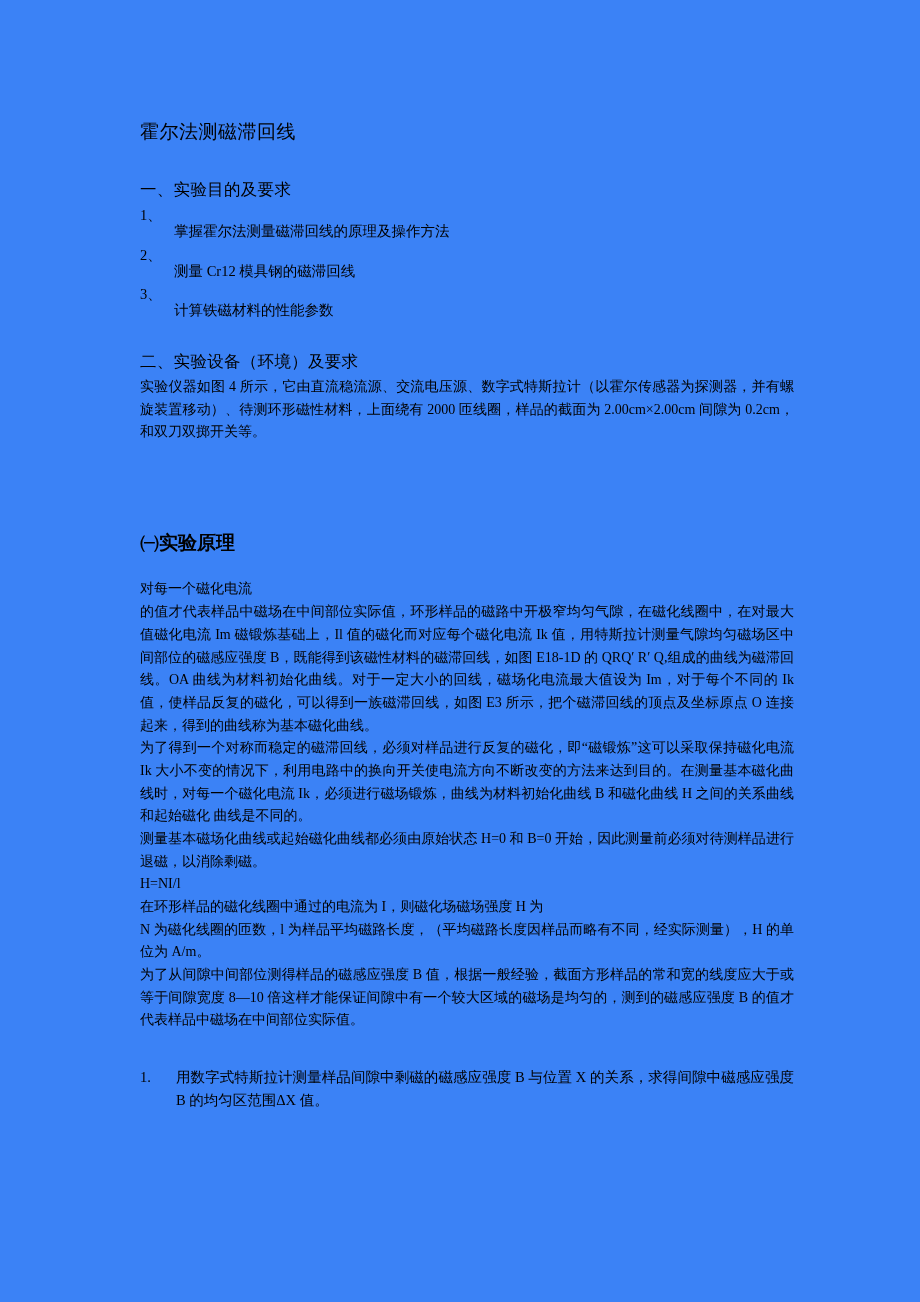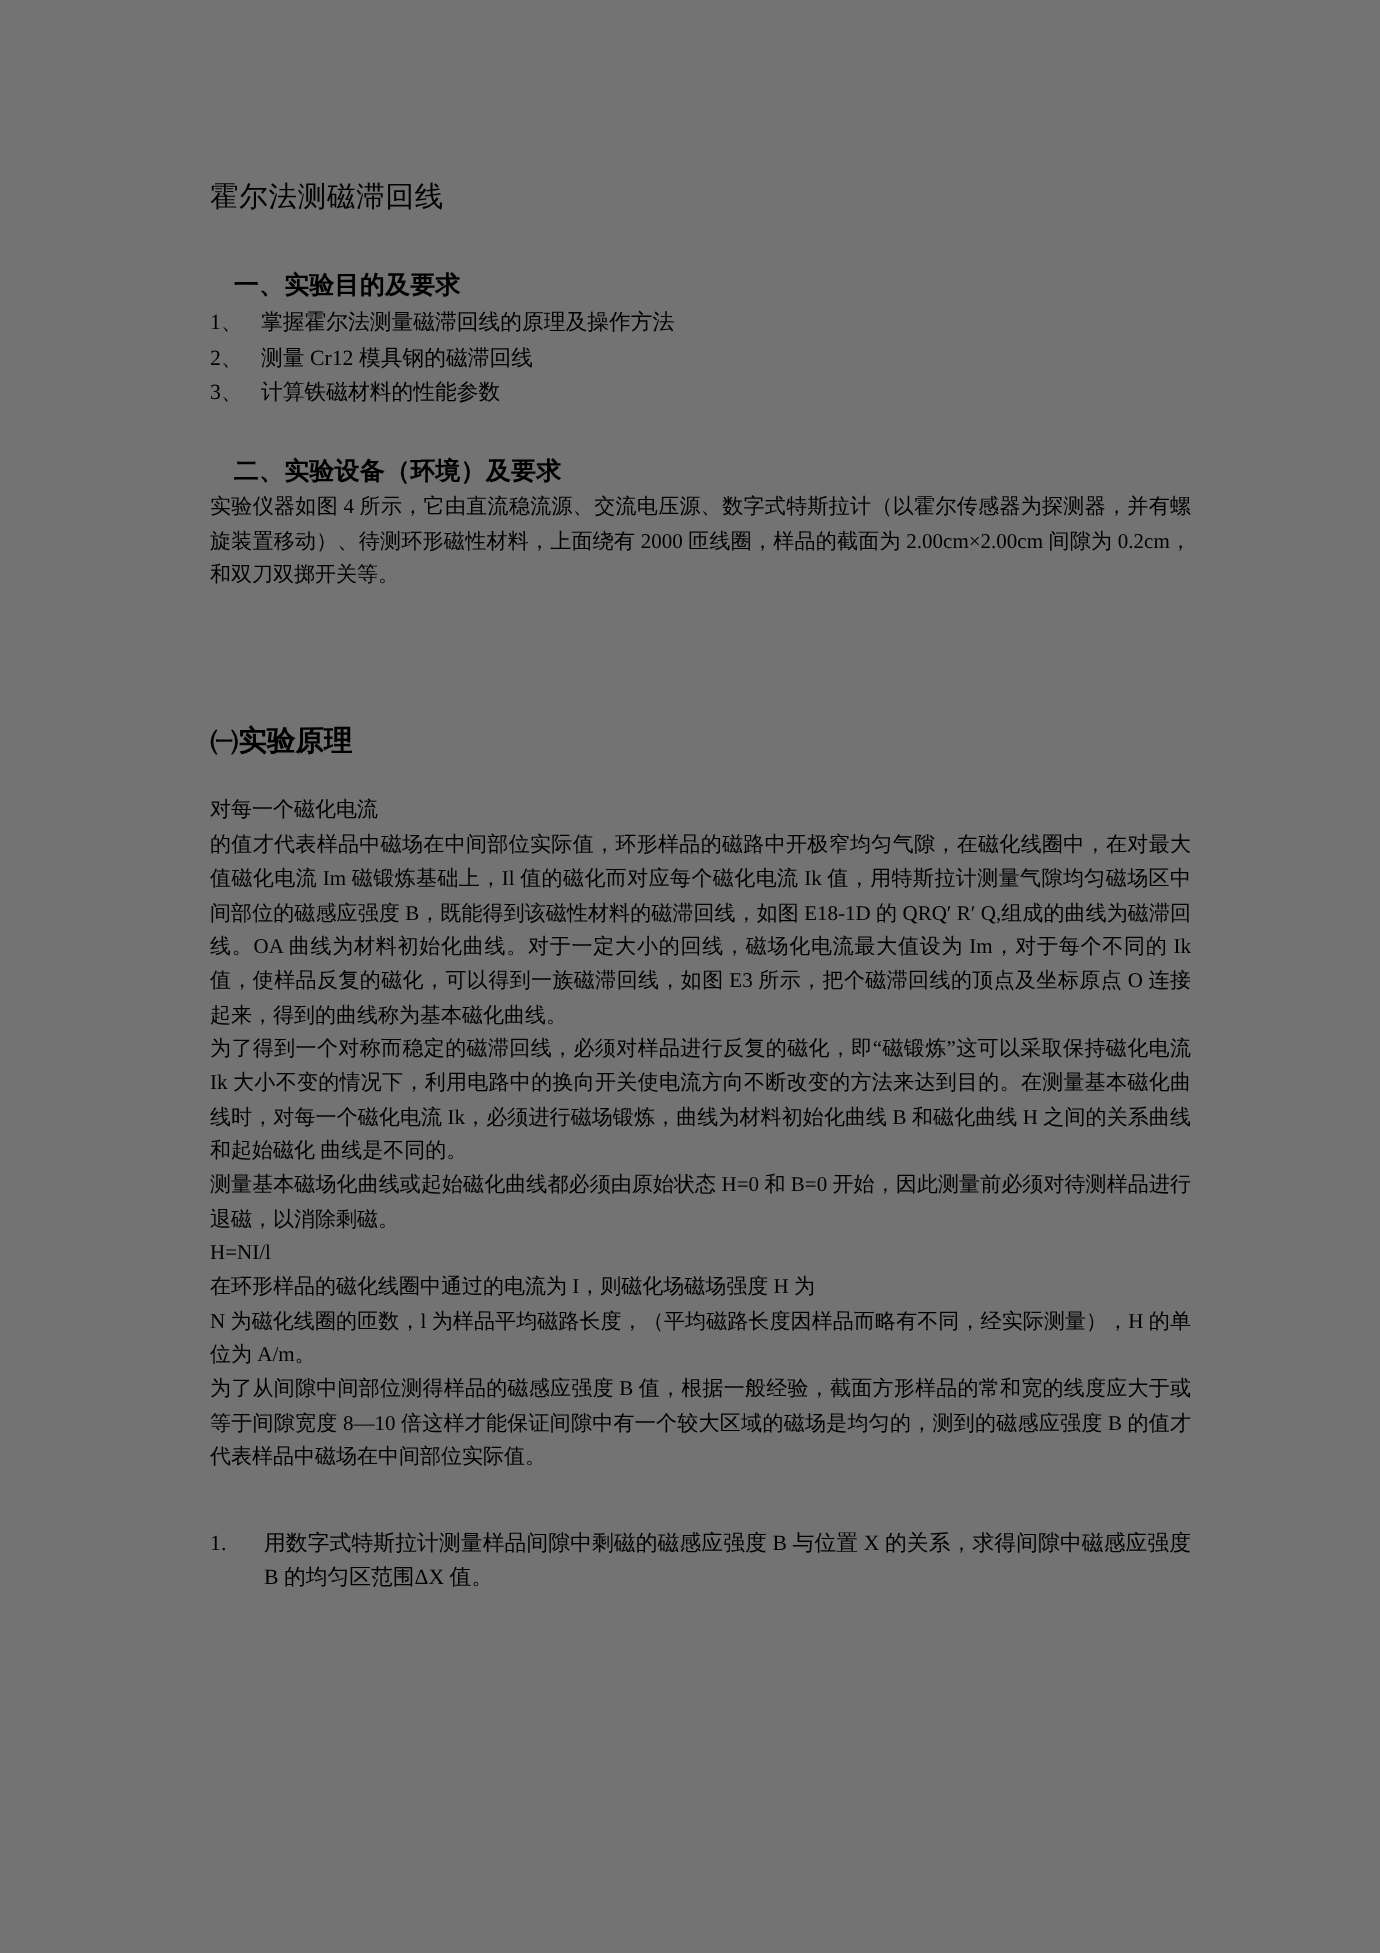--- a/index.html
+++ b/index.html
@@ -11,36 +11,36 @@
     width: 920px;
     height: 1302px;
     font-family: "Liberation Serif", "DejaVu Serif", serif;
     color: #000000;
     overflow: hidden;
   }
   .page {
     position: relative;
     width: 920px;
     height: 1302px;
-    background: #737373;
+    background: #3b82f6;
     box-sizing: border-box;
     padding: 118px 126px 0 140px;
   }
   .doc-title {
     font-size: 19px;
     line-height: 1.5;
     margin: 0 0 30px 0;
     font-weight: normal;
     letter-spacing: 0.5px;
   }
   .section-heading {
     font-size: 16.5px;
     line-height: 1.55;
-    margin: 0 0 2px 16px;
-    font-weight: bold;
+    margin: 0 0 2px 0;
+    font-weight: normal;
     letter-spacing: 0.3px;
   }
   .section-heading.spaced {
     margin-top: 26px;
   }
   .sub-heading {
     font-size: 19px;
     font-weight: bold;
     margin: 0;
     line-height: 1.6;
@@ -59,20 +59,21 @@
     margin: 0;
     display: flex;
   }
   .list-line .marker {
     flex: 0 0 auto;
     width: 34px;
   }
   .list-line .txt {
     flex: 1 1 auto;
     text-align: justify;
+    margin-top: 16px;
   }
   .gap-md { height: 20px; }
   .gap-xl { height: 64px; }
   .num-item {
     font-size: 14.5px;
     line-height: 1.62;
     display: flex;
     margin-top: 14px;
   }
   .num-item .num {

